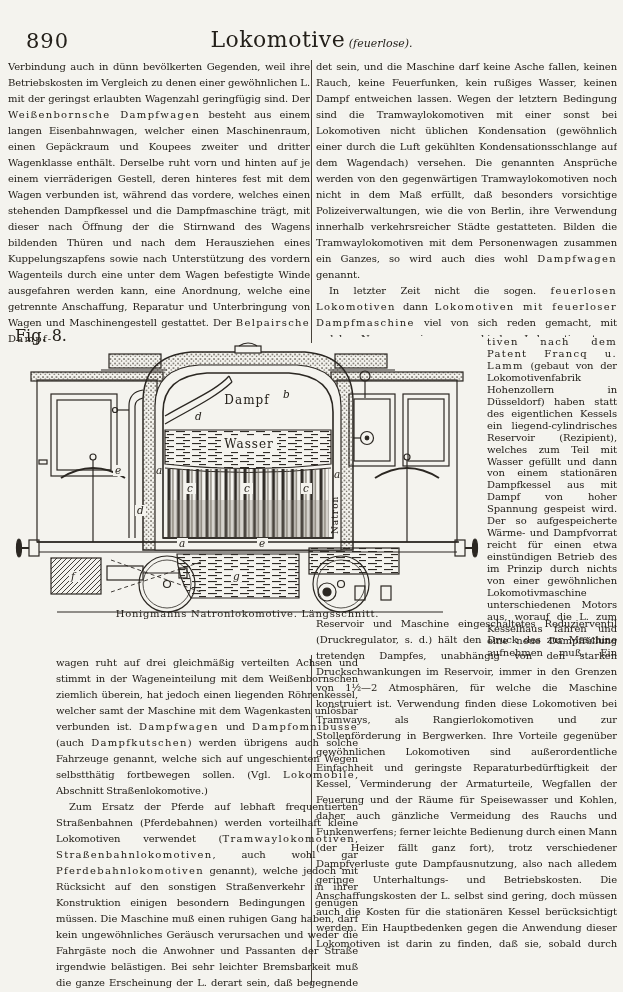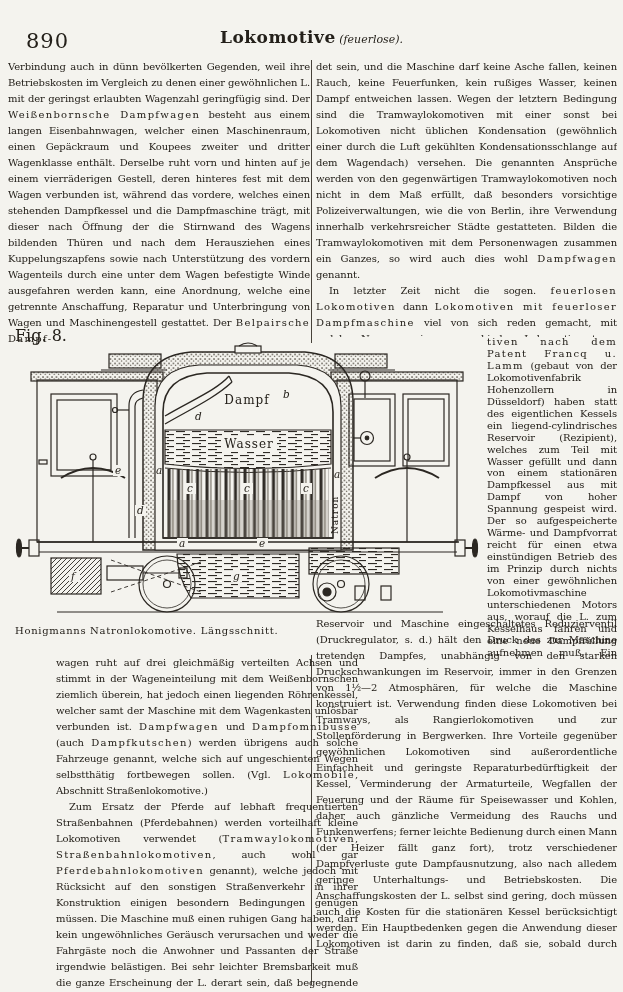--- a/index.html
+++ b/index.html
@@ -4,35 +4,35 @@
 <style>
   html,body{margin:0;padding:0;}
   body{
     width:623px;height:992px;position:relative;overflow:hidden;
     background:#f4f3ee;
     color:#24201a;
     font-family:"DejaVu Serif", serif;
   }
   .pagenum{position:absolute;left:26px;top:29px;font-size:21px;letter-spacing:1px;}
   .header-title{position:absolute;left:0;right:0;top:27px;text-align:center;}
-  .header-title .main{font-size:17px;font-weight:bold;letter-spacing:.5px;}
+  .header-title .main{font-size:22px;font-weight:normal;letter-spacing:.5px;}
   .header-title .suffix{font-size:11px;font-weight:normal;font-style:italic;}
   .colrule{position:absolute;left:311px;width:1px;background:#47423a;}
   .rule-top{top:60px;height:283px;}
   .rule-bottom{top:655px;height:330px;}
   .block{position:absolute;overflow:hidden;}
   .block p{margin:0;text-align:justify;font-size:10px;line-height:16px;
     word-spacing:-0.3px;letter-spacing:-0.1px;}
   .block p + p{text-indent:13px;}
   .narrow p{font-size:10px;line-height:11.95px;word-spacing:-0.5px;}
   .g{letter-spacing:1.3px;}
   .fig-no{position:absolute;left:15px;top:326px;width:465px;text-align:left;
     font-size:16px;}
   .fig-wrap{position:absolute;left:15px;top:340px;width:465px;height:282px;}
-  .fig-caption{position:absolute;left:15px;top:625px;width:465px;
+  .fig-caption{position:absolute;left:15px;top:608px;width:465px;text-align:center;
     font-size:10px;letter-spacing:.7px;}
   svg text{font-family:"DejaVu Serif", serif;fill:#24201a;}
   svg .lbl{font-style:italic;font-size:10.5px;}
   svg .big{font-size:12px;letter-spacing:1px;}
 </style>
 </head>
 <body>
 
 <div class="pagenum">890</div>
 <div class="header-title">

